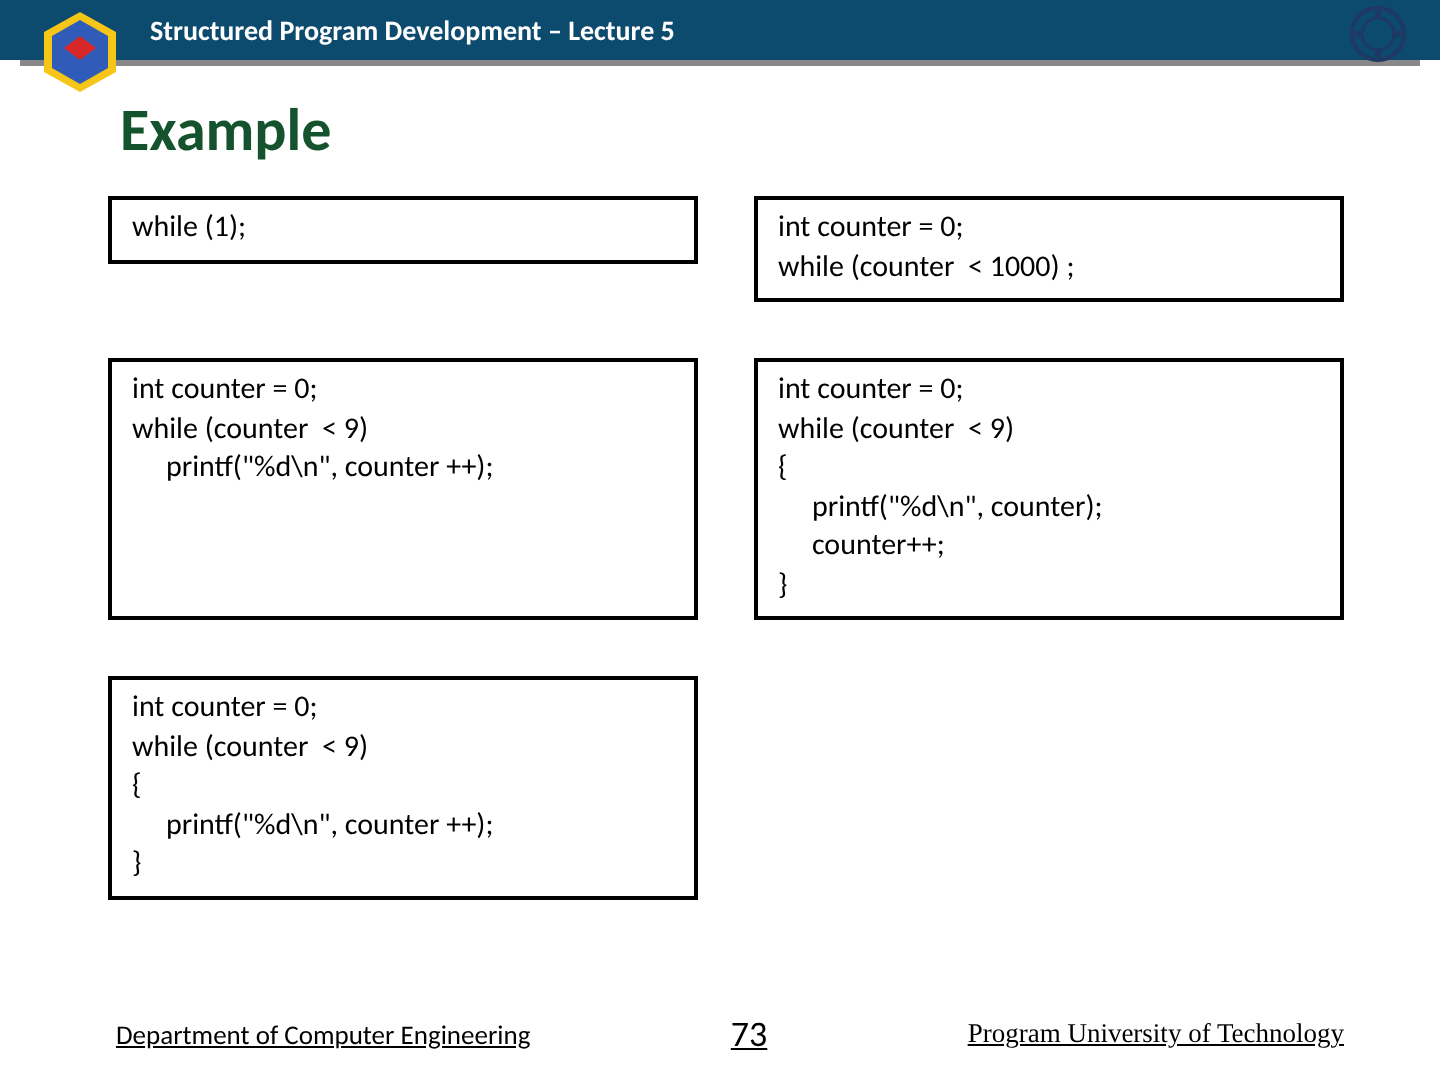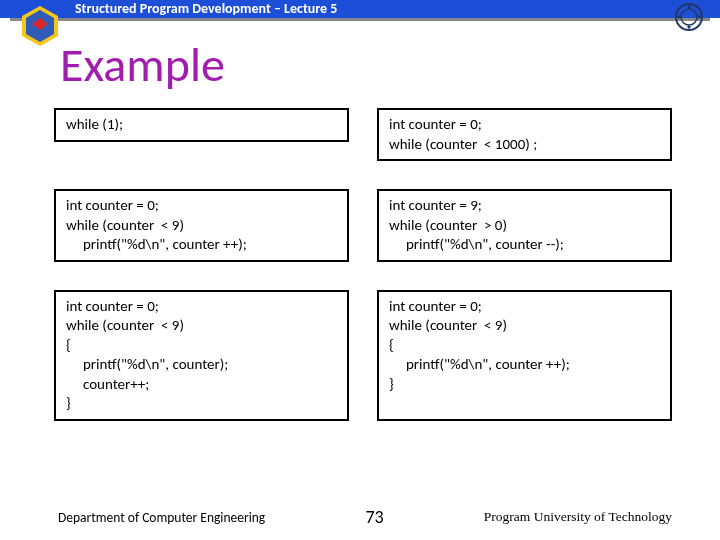--- a/index.html
+++ b/index.html
@@ -6,24 +6,25 @@
     margin: 0;
     padding: 0;
     width: 720px;
     height: 540px;
     font-family: Calibri, Arial, sans-serif;
     background: #fff;
     position: relative;
     overflow: hidden;
   }
   .header-bar {
-    background: #1d4ed8;
+    background: #0c4a6e;
     color: #fff;
-    height: 18px;
+    height: 30px;
     display: flex;
+    align-items: center;
     padding-left: 75px;
     font-size: 14px;
     font-weight: bold;
     position: relative;
   }
   .header-underline {
     height: 3px;
     background: #888;
     margin: 0 10px 0 10px;
   }
@@ -37,24 +38,24 @@
   }
   .logo-right {
     position: absolute;
     right: 16px;
     top: 2px;
     width: 30px;
     height: 30px;
     z-index: 5;
   }
   .title {
-    font-size: 48px;
-    color: #a21caf;
+    font-size: 30px;
+    color: #14532d;
     margin: 14px 0 14px 60px;
-    font-weight: normal;
+    font-weight: bold;
   }
   .grid {
     display: grid;
     grid-template-columns: 1fr 1fr;
     column-gap: 28px;
     row-gap: 28px;
     padding: 0 48px 0 54px;
   }
   .code-box {
     border: 2px solid #000;
@@ -70,20 +71,21 @@
   .footer {
     position: absolute;
     bottom: 12px;
     left: 0;
     right: 0;
     display: flex;
     justify-content: space-between;
     align-items: center;
     padding: 0 48px 0 58px;
     font-size: 13.5px;
+    text-decoration: underline;
   }
   .footer-left { font-family: Calibri, Arial, sans-serif; }
   .footer-center { font-size: 18px; font-family: Calibri, Arial, sans-serif; }
   .footer-right { font-family: Georgia, serif; }
 </style>
 </head>
 <body>
 
 <div class="logo-left">
   <svg viewBox="0 0 44 44">
@@ -113,23 +115,20 @@
 
 <h1 class="title">Example</h1>
 
 <div class="grid">
   <div class="code-box small-box">while (1);</div>
   <div class="code-box small-box">int counter = 0;
 while (counter  &lt; 1000) ;</div>
   <div class="code-box">int counter = 0;
 while (counter  &lt; 9)
      printf("%d\n", counter ++);</div>
-  <div class="code-box">int counter = 9;
-while (counter  &gt; 0)
-     printf("%d\n", counter --);</div>
   <div class="code-box">int counter = 0;
 while (counter  &lt; 9)
 {
      printf("%d\n", counter);
      counter++;
 }</div>
   <div class="code-box">int counter = 0;
 while (counter  &lt; 9)
 {
      printf("%d\n", counter ++);

